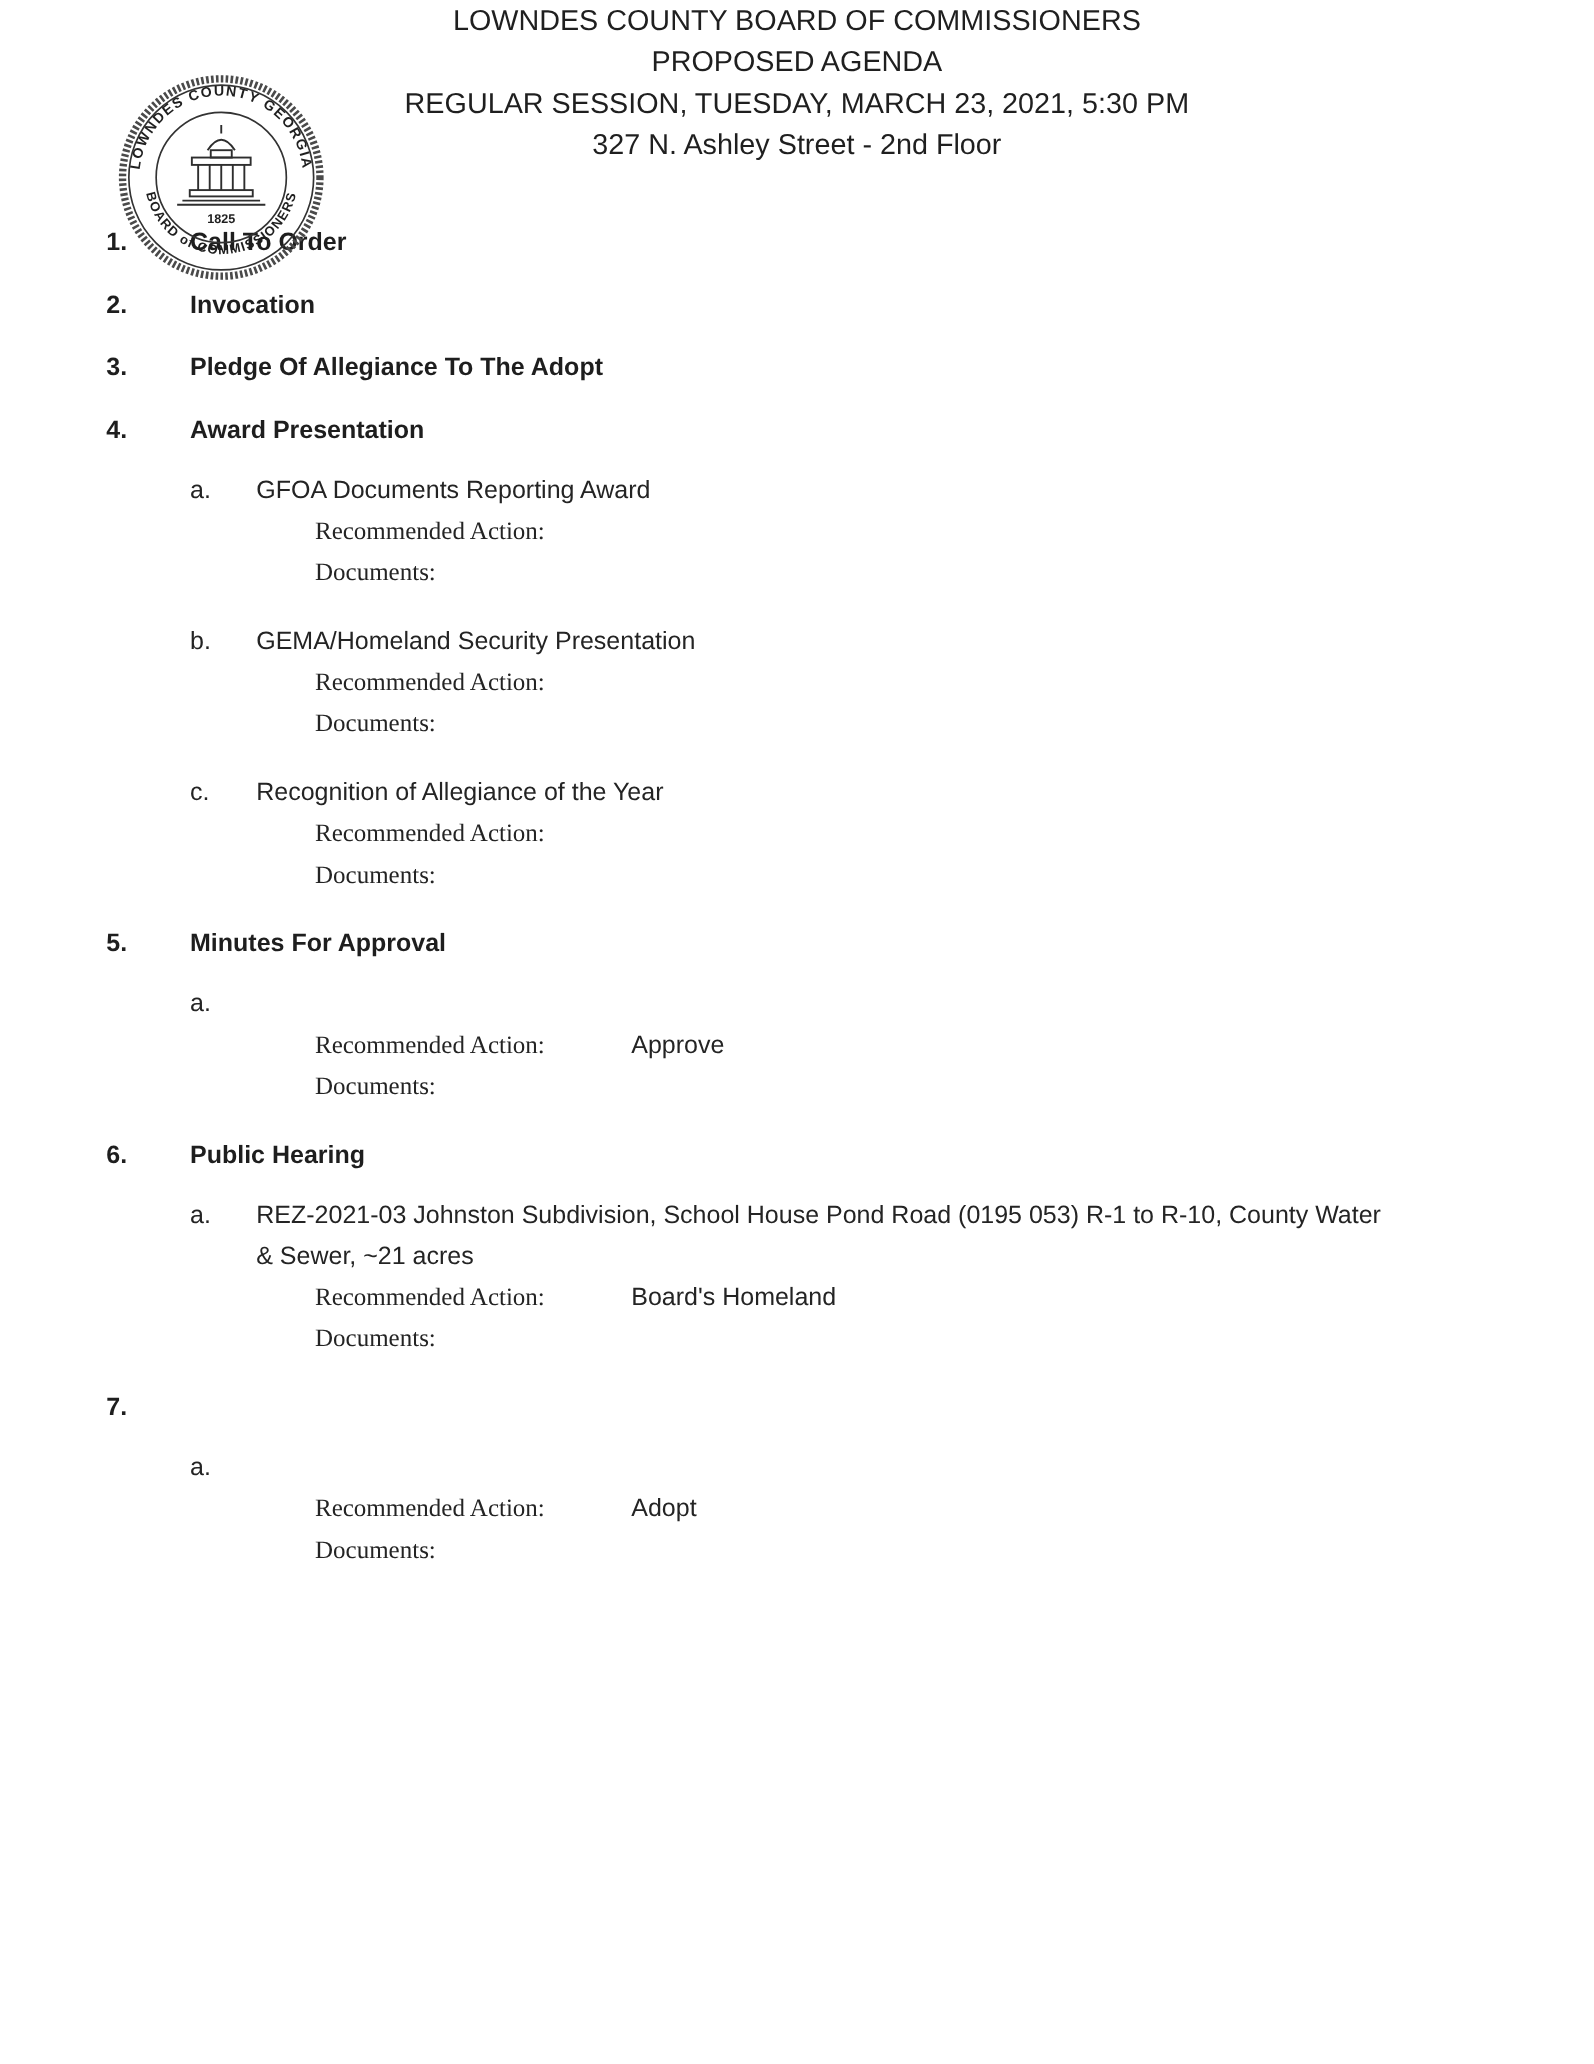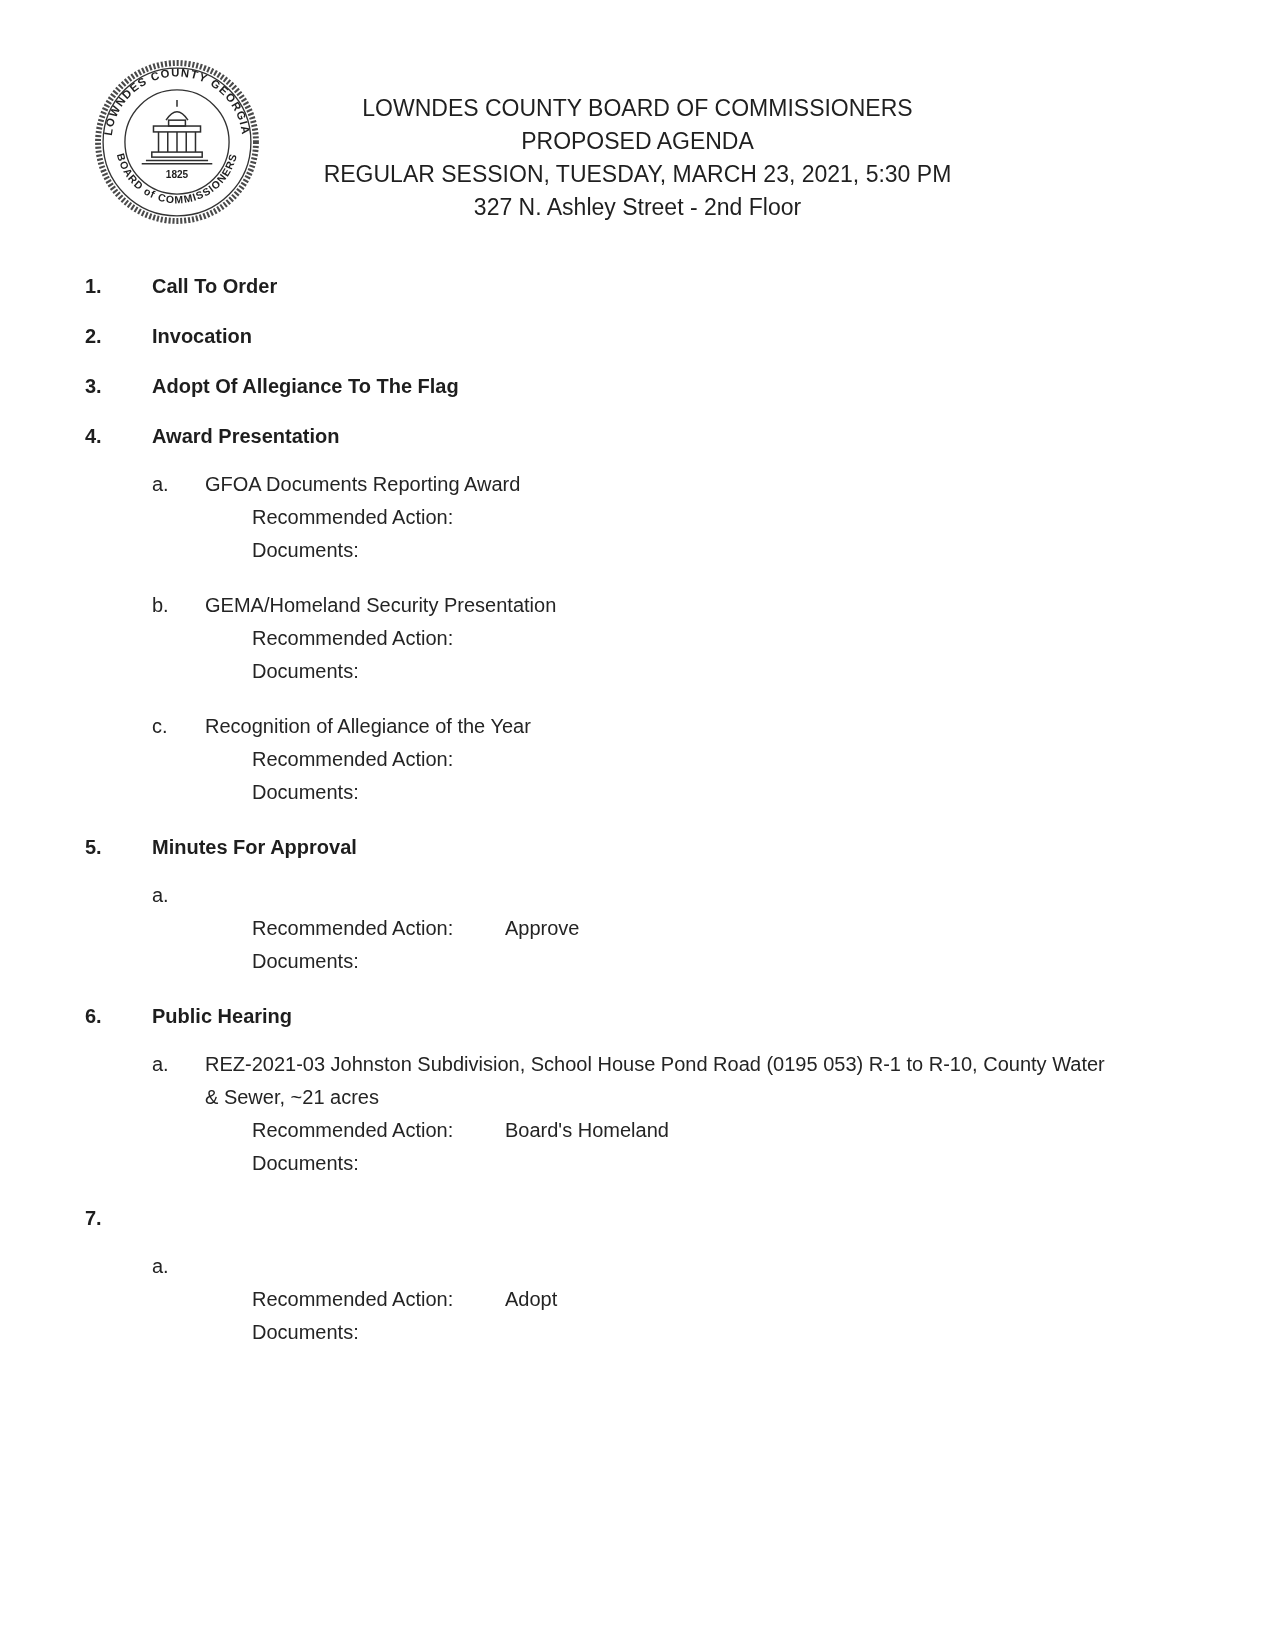--- a/index.html
+++ b/index.html
@@ -18,21 +18,20 @@
   .seal {
     position: absolute;
     left: 93px;
     top: 58px;
     width: 168px;
     height: 168px;
   }
 
   
   .header-block {
-    padding-top: 92px;
     text-align: center;
     font-size: 23px;
     line-height: 33px;
     color: #1f1f1f;
   }
 
   
   .agenda {
     margin-top: 46px;
     font-size: 20px;
@@ -56,20 +55,21 @@
     margin: 15px 160px 22px 152px;
     line-height: 33px;
   }
   .subitem-row { display: flex; }
   .sub-letter { flex: 0 0 53px; }
   .sub-text { max-width: 915px; }
   .sub-line { margin-left: 100px; }
   .sub-label {
     display: inline-block;
     min-width: 253px;
+    font-family: Liberation Serif, serif;
   }
   .sub-value { display: inline-block; }
 </style>
 </head>
 <body>
 
 <div class="seal">
   <svg viewBox="0 0 200 200" width="168" height="168">
     <defs>
       <path id="arcTop" d="M 22,100 A 78,78 0 0 1 178,100"></path>
@@ -121,21 +121,21 @@
     </section>
     <section class="agenda-item">
       <div class="item-row">
         <span class="item-number">2.</span>
         <span class="item-title">Invocation</span>
       </div>
     </section>
     <section class="agenda-item">
       <div class="item-row">
         <span class="item-number">3.</span>
-        <span class="item-title">Adopt Of Allegiance To The Flag</span>
+        <span class="item-title">Pledge Of Allegiance To The Adopt</span>
       </div>
     </section>
     <section class="agenda-item">
       <div class="item-row">
         <span class="item-number">4.</span>
         <span class="item-title">Award Presentation</span>
       </div>
       <div class="subitem">
         <div class="subitem-row">
           <span class="sub-letter">a.</span>

